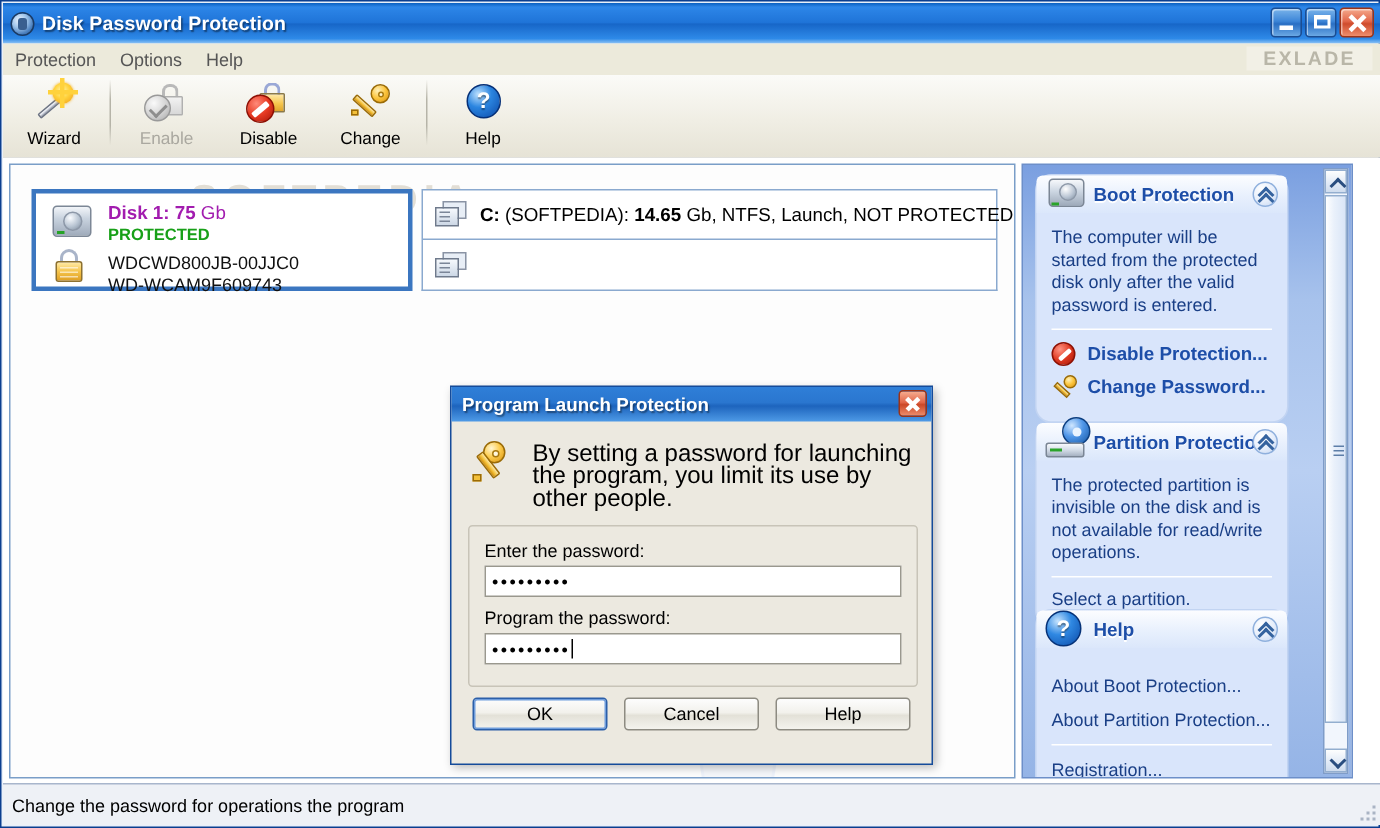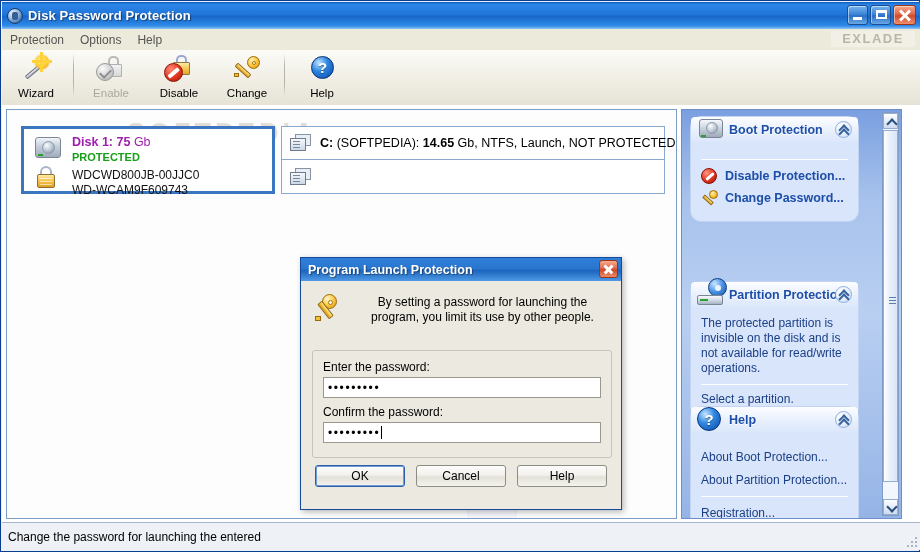--- a/index.html
+++ b/index.html
@@ -370,21 +370,21 @@
     border:1px solid #9a6b07;box-sizing:border-box;}
   .dlg-key .kh:after{content:"";position:absolute;left:5px;top:5px;width:5px;height:5px;border-radius:50%;
     background:#fff8dd;border:1px solid #a8790f;box-sizing:border-box;}
   .dlg-key .kb{position:absolute;left:2px;top:13px;width:19px;height:6px;transform:rotate(52deg);
     background:linear-gradient(180deg,#ffeaa8 0%,#f3c039 55%,#cf8c0d 100%);
     border:1px solid #9a6b07;box-sizing:border-box;border-radius:1px;}
   .dlg-key .kt{position:absolute;left:1px;top:22px;width:6px;height:5px;
     background:#f3c039;border:1px solid #9a6b07;box-sizing:border-box;}
   .dlg-desc{
     position:absolute;left:54px;top:14px;width:255px;
-    font-size:12px;color:#000;line-height:15px;text-align:center;
+    font-size:16px;color:#000;line-height:15px;
   }
 
   .grp{
     position:absolute;left:11px;top:92px;width:300px;height:108px;
     border:1px solid #c8c4b8;border-radius:3px;
     box-sizing:border-box;
     background:transparent;
   }
   .fld-lab{position:absolute;font-size:12px;color:#000;}
   .fld{
@@ -551,20 +551,21 @@
       <div class="panel" style="top:6px;">
         <div class="panel-head">
           <span class="pico-hd">
               <span class="b"></span>
               <span class="g"></span>
             </span>
           <span class="panel-title">Boot Protection</span>
           <span class="chev"></span>
         </div>
         <div class="panel-body">
+          <div class="panel-desc">The computer will be started from the protected disk only after the valid password is entered.</div>
           <div class="hr"></div>
           <div class="plink bold">
             <span class="li">
                 <span class="li-deny"></span>
               </span>
             <span class="lt">Disable Protection...</span>
           </div>
           <div class="plink bold">
             <span class="li li-key">
                 <span class="kh"></span>
@@ -639,37 +640,37 @@
         <div class="dlg-desc">By setting a password for launching the program, you limit its use by other people.</div>
       </div>
 
       <div class="grp"></div>
 
       <div class="fld-lab" style="left:22px;top:102px;">Enter the password:</div>
       <div class="fld" style="left:22px;top:119px;width:278px;">
         <span>•••••••••</span>
       </div>
 
-      <div class="fld-lab" style="left:22px;top:147px;">Confirm the password:</div>
+      <div class="fld-lab" style="left:22px;top:147px;">Program the password:</div>
       <div class="fld" style="left:22px;top:164px;width:278px;">
         <span>•••••••••</span>
           <span class="caret"></span>
       </div>
 
       <div class="dlg-btns">
         <div class="btn default">OK</div>
         <div class="btn">Cancel</div>
         <div class="btn">Help</div>
       </div>
     </div>
 
   </div>
 
   <div class="statusbar">
-    <span class="status-text">Change the password for launching the entered</span>
+    <span class="status-text">Change the password for operations the program</span>
     <span class="grip">
       <i style="right:0;bottom:0;"></i>
         <i style="right:4px;bottom:0;"></i>
         <i style="right:8px;bottom:0;"></i>
       <i style="right:0;bottom:4px;"></i>
         <i style="right:4px;bottom:4px;"></i>
       <i style="right:0;bottom:8px;"></i>
     </span>
   </div>
 

